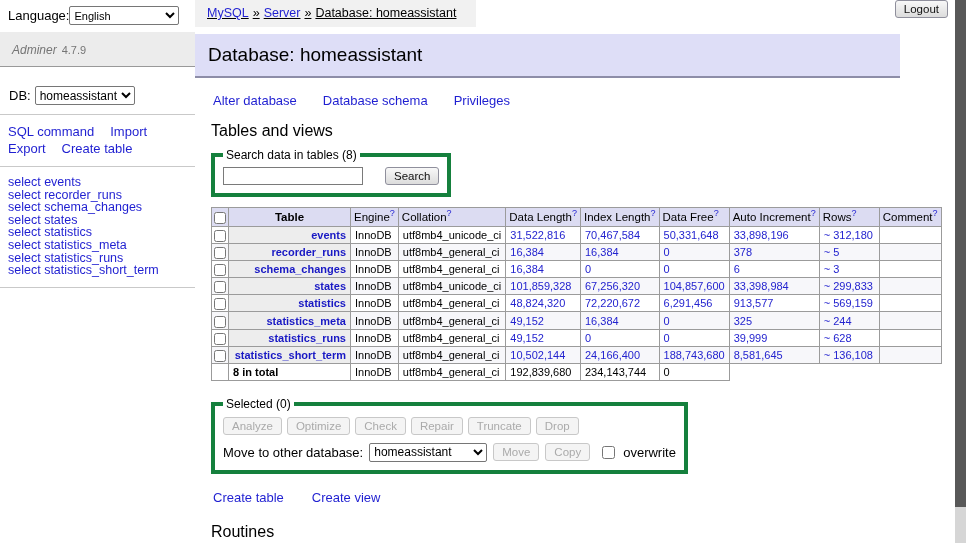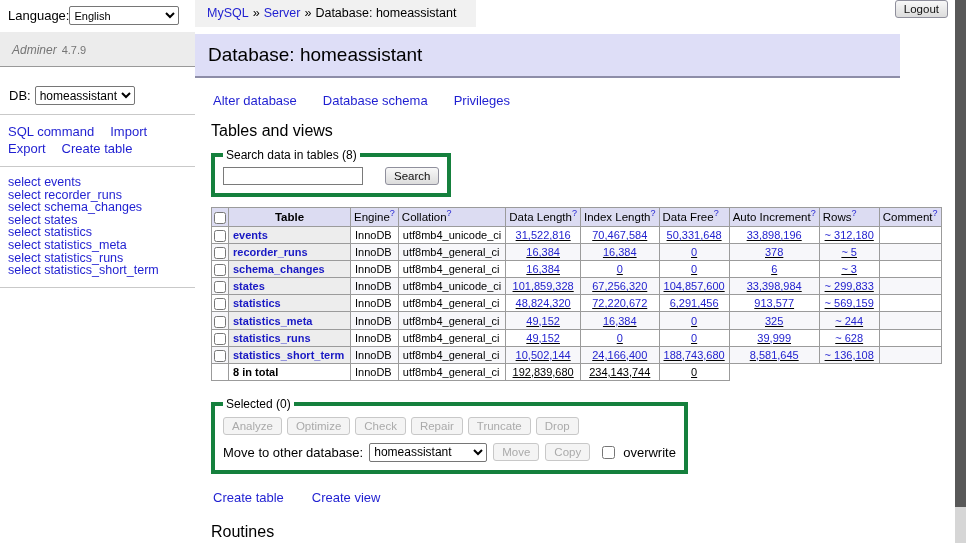--- a/index.html
+++ b/index.html
@@ -25,21 +25,21 @@
     border:1px solid #767676; background:#fff; border-radius:2px; }
   hr.side { border:0; border-top:1px solid #c9c9c9; margin:0; }
   .actions { padding:9px 8px 10px; width:172px; display:flex; flex-wrap:wrap;
     column-gap:16px; row-gap:2px; font-size:13px; }
   .table-list { padding:9px 0 10px 8px; display:flex; flex-direction:column; }
   .side-link { font-size:12.5px; line-height:12.6px; white-space:nowrap; }
 
   
   .content { position:absolute; left:195px; top:0; width:760px; height:543px; }
   .breadcrumb { display:inline-block; background:#f1f1f1; padding:6px 20px 7px 12px;
-    font-size:12.5px; white-space:nowrap; }
+    font-size:12.5px; white-space:nowrap;text-decoration:underline; }
   .crumb-sep { color:#000; margin:0 4px; }
   .logout-btn { position:absolute; top:0; right:7px; }
 
   .btn { font-size:11.5px; padding:2px 8px; border:1px solid #8f8f9c; border-radius:3px;
     background:linear-gradient(#f8f8f8,#dcdcdc); color:#111;
     font-family:"Liberation Sans", sans-serif; }
   .btn.disabled { color:#aaa; background:#f4f4f4; border-color:#c8c8c8; }
 
   h2.title { margin:7px 55px 0 0; background:#dedef7; border-bottom:2px solid #8d8da8;
     padding:10px 0 10px 13px; font-size:19px; font-weight:normal; }
@@ -52,24 +52,24 @@
   .search-row { display:flex; gap:22px; align-items:center; margin-top:2px; }
   .search-input { width:140px; height:18px; border:1px solid #7a7a7a; font-size:12px;
     padding:0 3px; }
 
   table.tables { margin:10px 0 0 16px; border-collapse:collapse; table-layout:fixed;
     font-size:11px;border-radius:25px; }
   table.tables td, table.tables th { border:1px solid #9b9b9b; padding:1px 4px;
     white-space:nowrap; overflow:hidden; line-height:14px; height:17px; }
   table.tables thead td { background:#dcdcf2; font-size:11.5px; padding:2px 3px; height:19px; }
   table.tables thead td.h-table { text-align:center; font-weight:bold; }
-  table.tables th.c-name { background:#ededed; text-align:left; }
+  table.tables th.c-name { background:#ededed; text-align:right; }
   table.tables .c-check { text-align:center; padding:1px 2px; }
   table.tables input[type=checkbox] { width:12px; height:12px; margin:0; vertical-align:middle; }
-  table.tables .num { text-align:center;text-decoration:underline; }
+  table.tables .num { text-align:left; }
   table.tables tr.even td { background:#f7f7fa; }
   a.tbl-link { font-weight:bold; color:#1818c4; }
   a.num-link { color:#2323cf; }
   sup.help { font-size:9px; line-height:0; }
   tr.total-row td { background:#fff; }
   tr.total-row .lbl { font-weight:bold; }
 
   .sel-buttons { display:flex; gap:5px; margin:3px 0 8px; }
   .move-row { display:flex; align-items:center; gap:6px; font-size:13px; white-space:nowrap; }
   .move-row select { width:118px; height:19px; font-size:12px; border:1px solid #767676;

